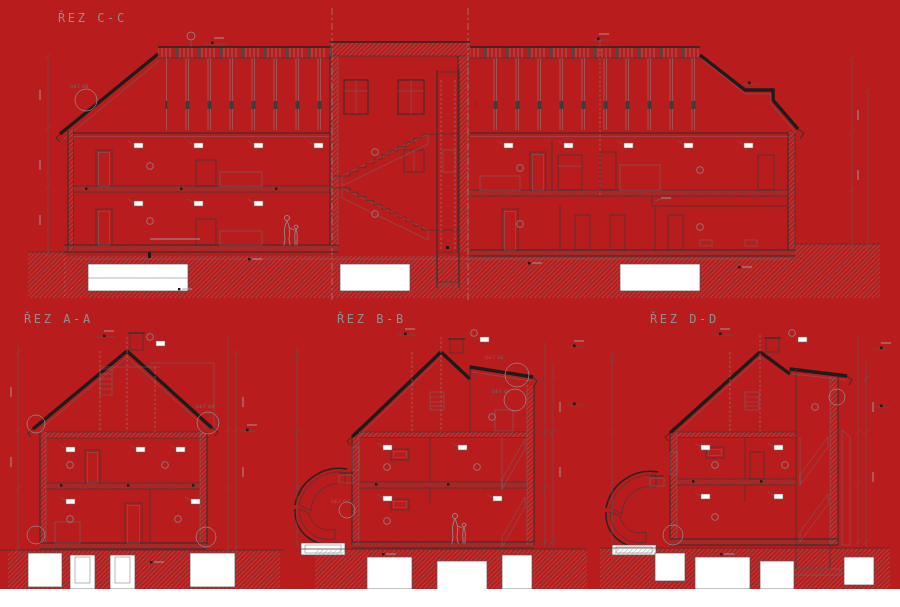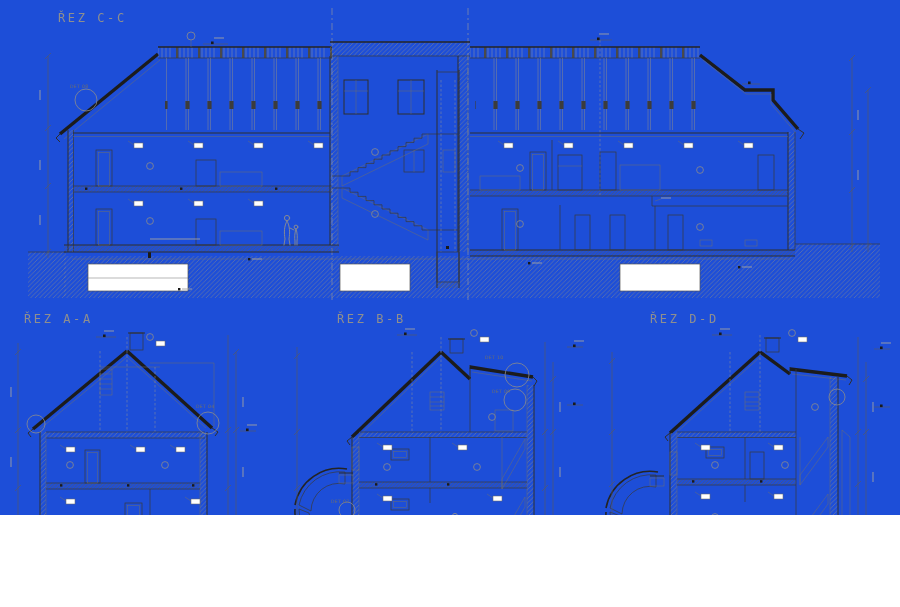--- a/index.html
+++ b/index.html
@@ -1,16 +1,16 @@
 <!DOCTYPE html>
 <html><head>
 <meta charset="utf-8">
 <style>
   html,body{margin:0;padding:0;background:#fff;}
-  .canvas{position:relative;width:900px;height:515px;background:#1d4ed8;overflow:hidden;
+  .canvas{position:relative;width:900px;height:589px;background:#b91c1c;overflow:hidden;
           font-family:"DejaVu Sans",sans-serif;}
   .sec{position:absolute;}
   
   .w05{stroke:#6f6f6f;stroke-width:.5;fill:none}
   .w07{stroke:#3a3a3a;stroke-width:.7;fill:none}
   .w1{stroke:#2e2e2e;stroke-width:1;fill:none}
   .w2{stroke:#242424;stroke-width:1.6;fill:none}
   .thick{stroke:#1c1c1c;stroke-width:3.4;fill:none}
   .dash{stroke:#a0a0a0;stroke-width:.6;stroke-dasharray:7 3 2 3;fill:none}
   .dash2{stroke:#969696;stroke-width:.5;stroke-dasharray:2.5 2;fill:none}

